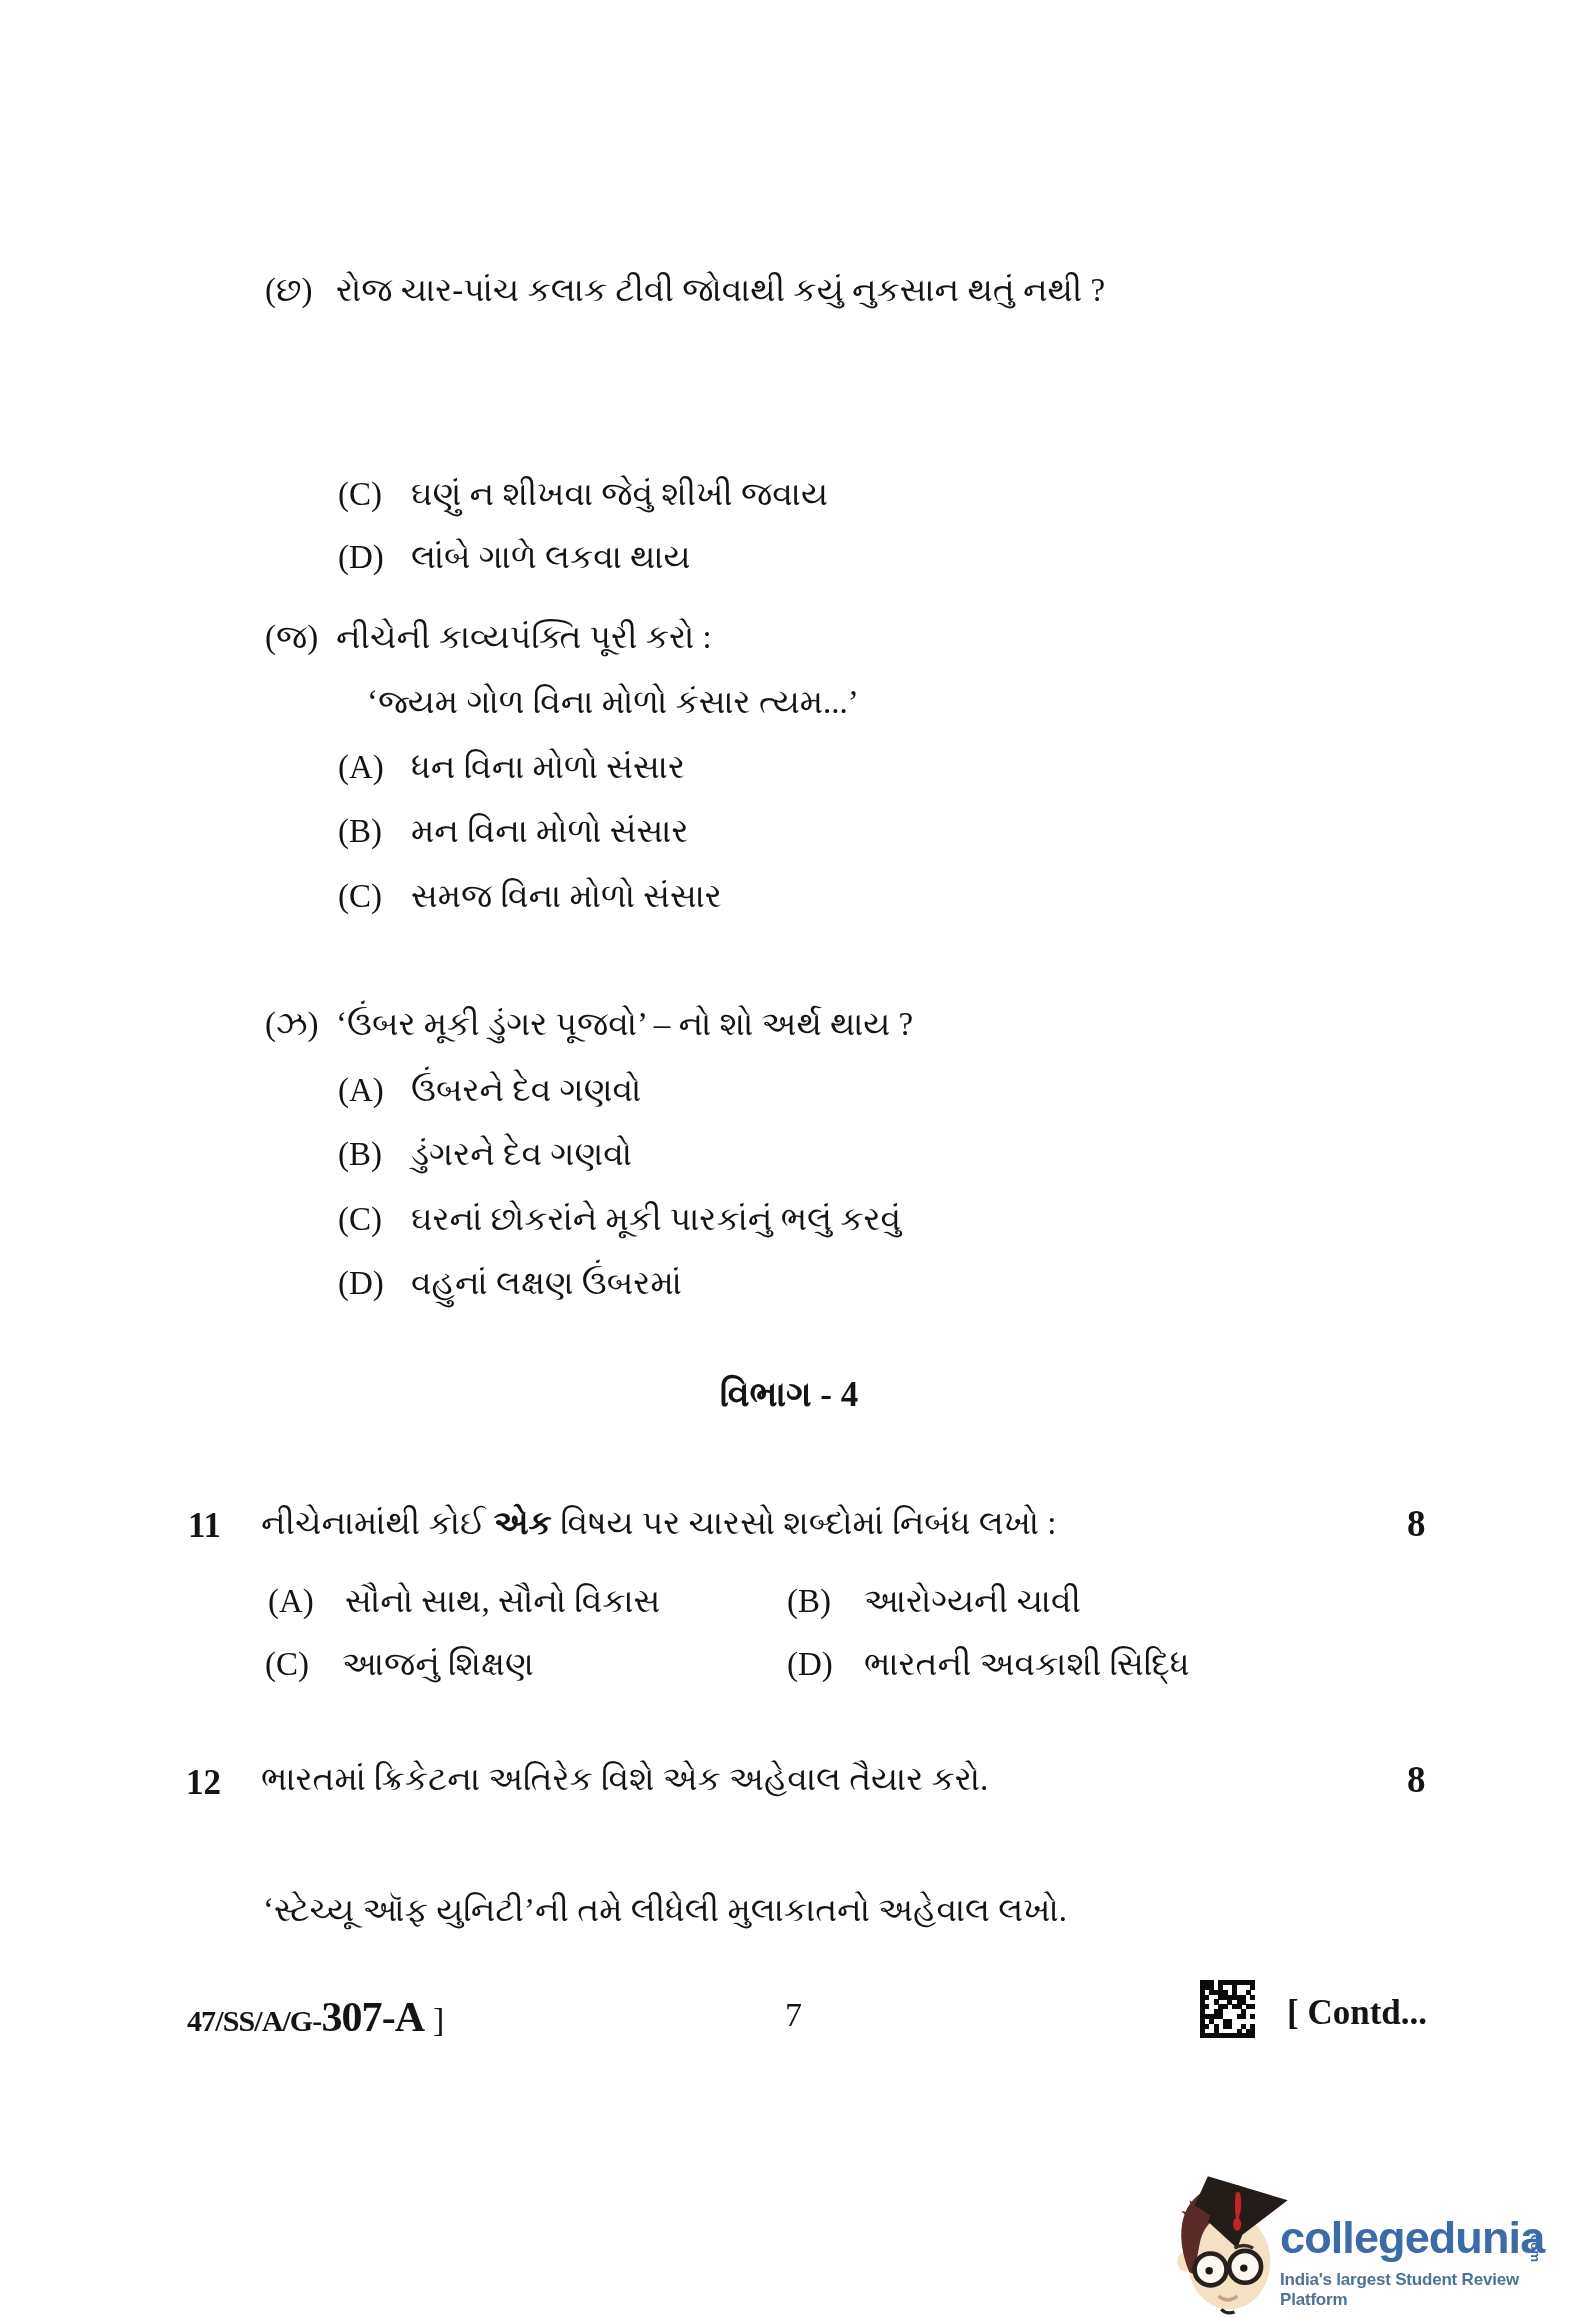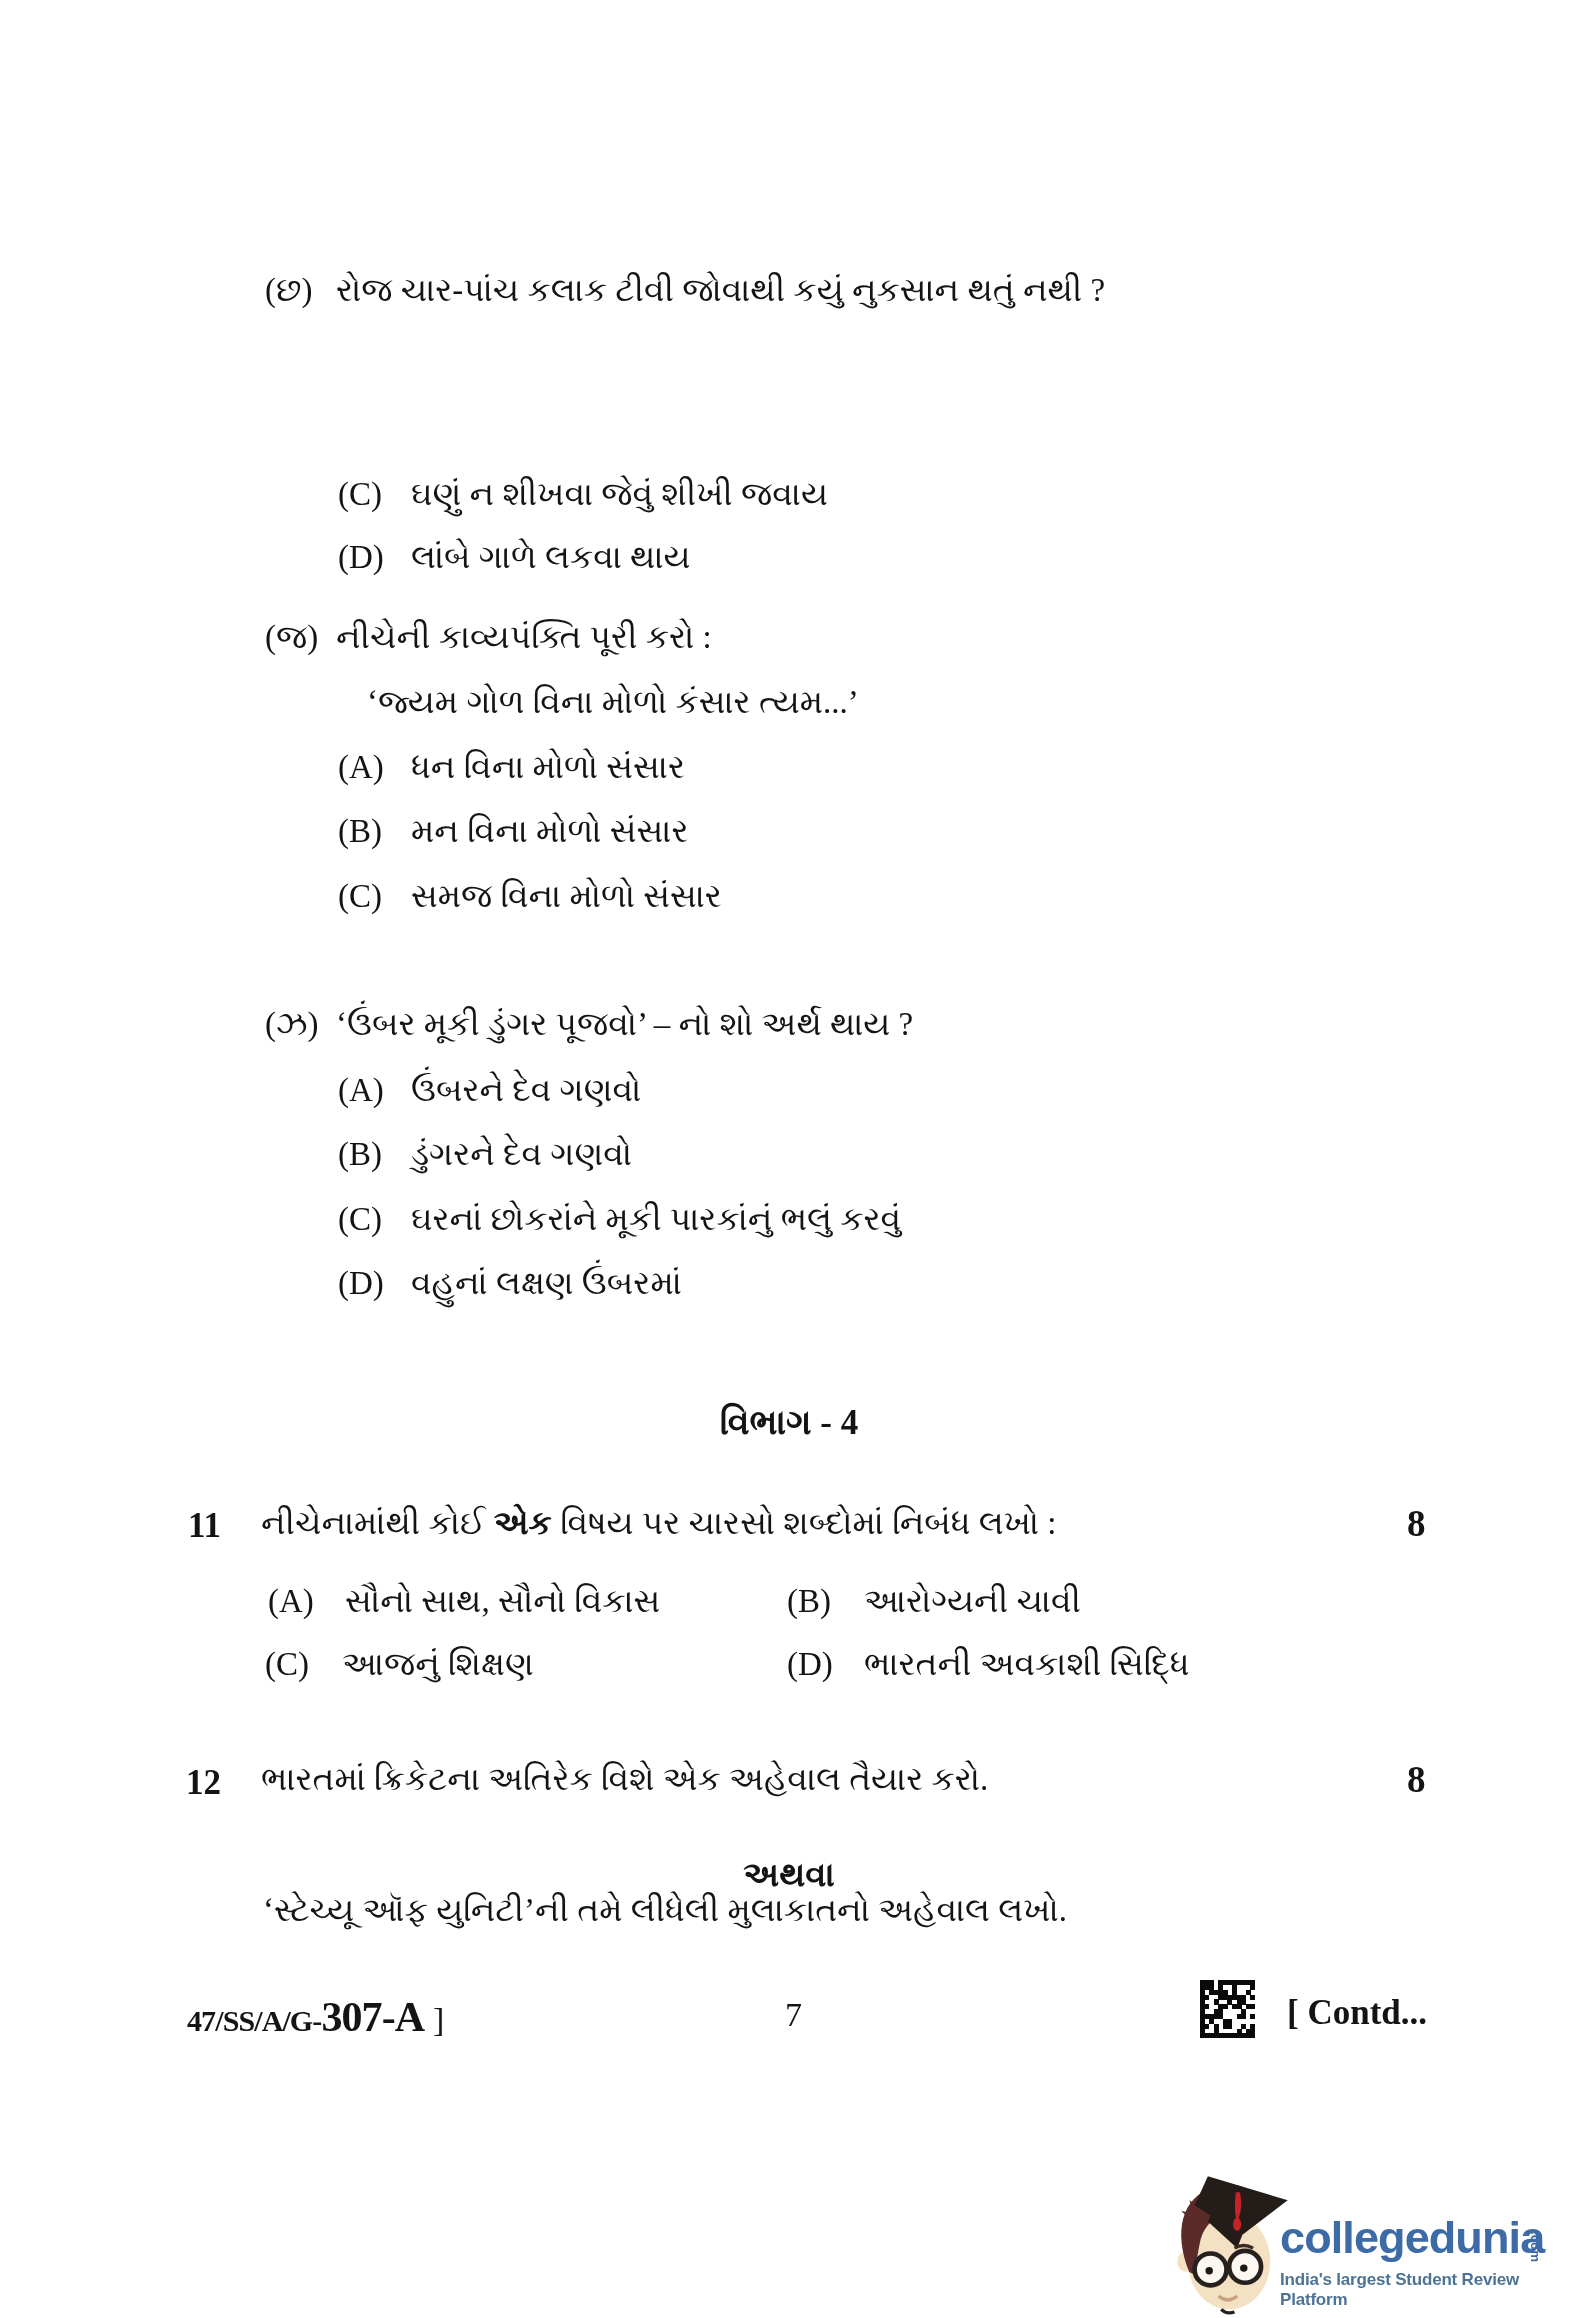--- a/index.html
+++ b/index.html
@@ -12,21 +12,21 @@
     font-family:"Liberation Serif","DejaVu Serif",serif;
     color:#141414;
   }
   .row{position:absolute;white-space:nowrap;font-size:33px;line-height:1.25;}
   .gj{font-family:"Liberation Serif","DejaVu Sans",serif;}
   .lat{font-family:"Liberation Serif","DejaVu Serif",serif;}
   .qlabel{display:inline-block;min-width:71px;}
   .letter{display:inline-block;min-width:73px;}
   .letter-wide{display:inline-block;min-width:77px;}
   .center{left:0;width:1578px;text-align:center;}
-  .bold{font-weight:bold;margin-top:28px;}
+  .bold{font-weight:bold;}
   .qnum{font-size:35px;font-weight:bold;text-align:right;}
   .marks{font-size:37px;font-weight:bold;}
   .code-prefix{font-size:30px;font-weight:bold;letter-spacing:-0.9px;}
   .code-main{font-size:42px;font-weight:bold;letter-spacing:-0.9px;}
   .code-bracket{font-size:34px;margin-left:8.8px;}
   .pageno{font-size:34px;}
   .contd{font-size:35px;font-weight:bold;}
   .wordmark{
     position:absolute;left:1280px;top:2212px;
     font-family:"Liberation Sans","DejaVu Sans",sans-serif;
@@ -110,21 +110,20 @@
     <span class="letter-wide lat">(C)</span><span class="gj">આજનું શિક્ષણ</span>
   </div>
   <div class="row" style="left:787px;top:1644px">
     <span class="letter-wide lat">(D)</span><span class="gj">ભારતની અવકાશી સિદ્ધિ</span>
   </div>
 
   <div class="row qnum lat" style="left:186px;top:1761px">12</div>
   <div class="row gj" style="left:261px;top:1759px">ભારતમાં ક્રિકેટના અતિરેક વિશે એક અહેવાલ તૈયાર કરો.</div>
   <div class="row marks lat" style="left:1407px;top:1757px">8</div>
 
-  <div class="row center gj bold" style="top:1826px;font-size:34px;">અથવા</div>
   <div class="row gj" style="left:263px;top:1890px">‘સ્ટેચ્યૂ ઑફ યુનિટી’ની તમે લીધેલી મુલાકાતનો અહેવાલ લખો.</div>
 
   <div class="row" style="left:187px;top:1991px">
     <span class="code-prefix lat">47/SS/A/G-</span><span class="code-main lat">307-A</span><span class="code-bracket lat">]</span>
   </div>
   <div class="row pageno lat" style="left:785px;top:1994px">7</div>
   <div class="dmx" id="dmx">
       <div class="dmx-cell" style="left: 0px; top: 0px; width: 4.9px; height: 5.2px;"></div>
       <div class="dmx-cell" style="left: 4.6px; top: 0px; width: 4.9px; height: 5.2px;"></div>
       <div class="dmx-cell" style="left: 9px; top: 0px; width: 4.9px; height: 5.2px;"></div>

